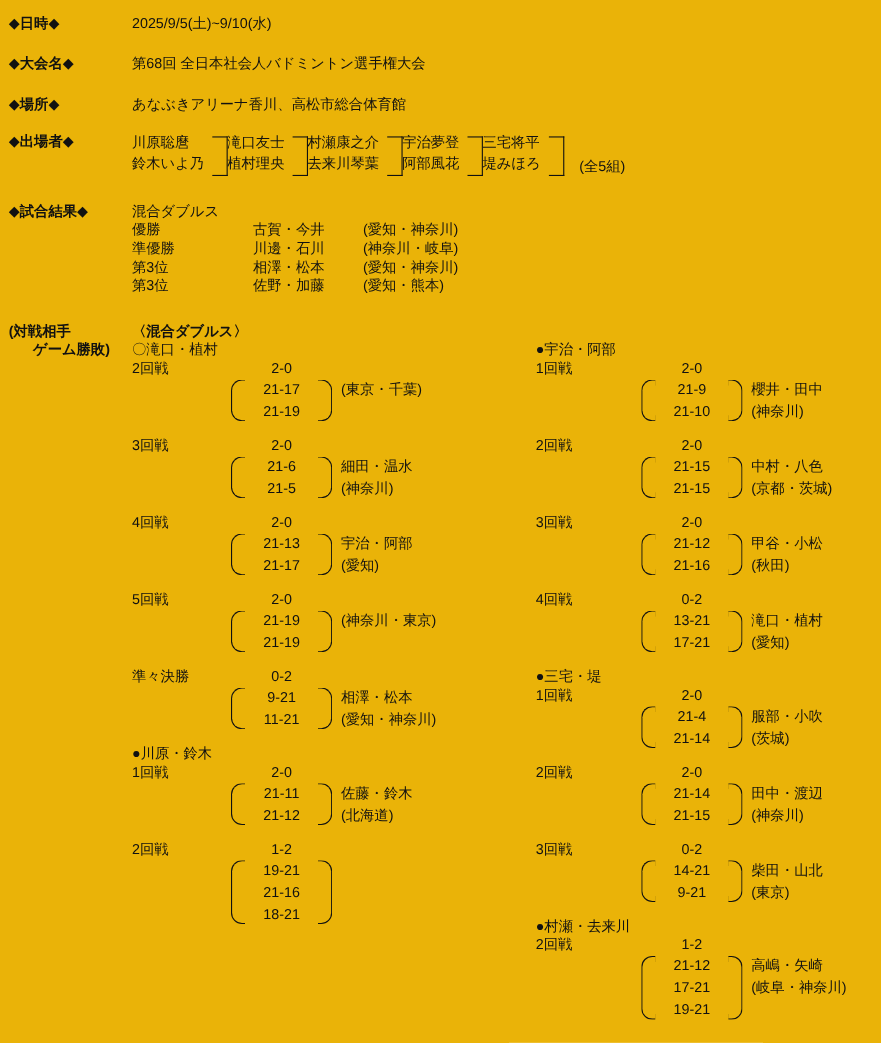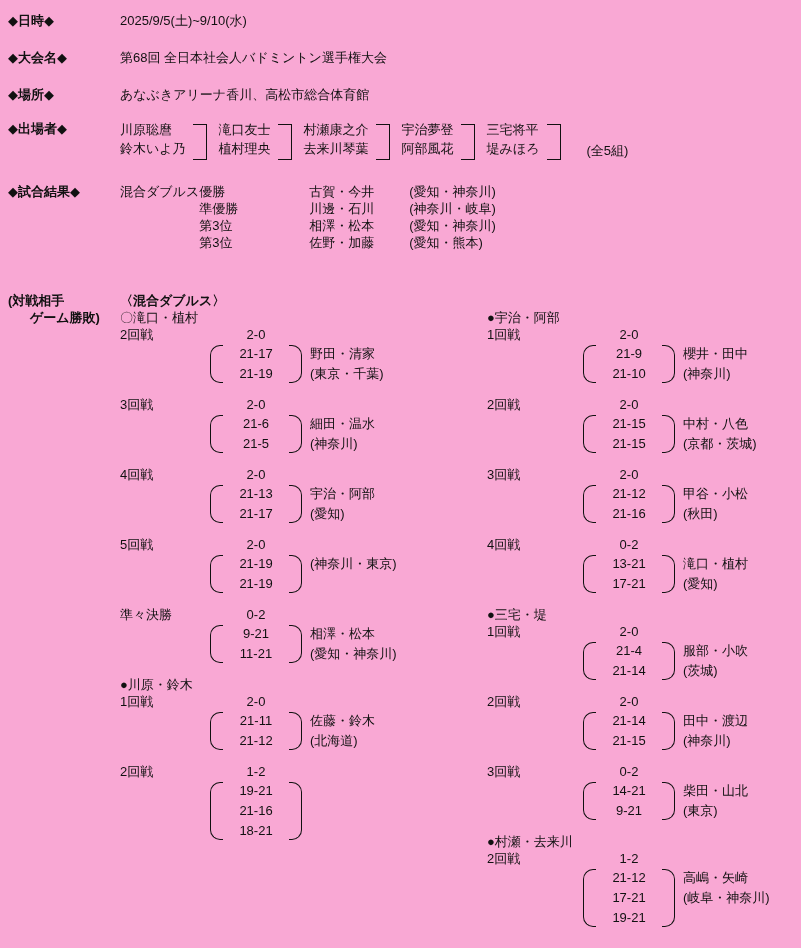--- a/index.html
+++ b/index.html
@@ -5,40 +5,40 @@
   html,body{margin:0;padding:0;}
   body{
     background:#fff;
     font-family:"Liberation Sans","DejaVu Sans",sans-serif;
     font-size:13px;
     color:#111;
   }
   .page{
     position:relative;
     width:801px;height:948px;
-    background:#f9a8d4;
+    background:#eab308;
     overflow:hidden;
   }
   .sec{position:absolute;left:8px;display:flex;}
   .lbl{font-weight:bold;width:112px;flex:0 0 112px;line-height:17px;white-space:nowrap;}
   .val{line-height:17px;white-space:nowrap;}
 
   
-  .pairs{display:flex;align-items:flex-end;gap:12px;}
+  .pairs{display:flex;align-items:flex-end;gap:0;}
   .pair{display:flex;}
   .pair .names{display:flex;flex-direction:column;}
   .pair .names div{line-height:19px;white-space:nowrap;}
   .pair-bracket{
     width:13px;height:34px;margin:4px 0 0 7px;
     border-top:1.5px solid #111;border-right:1.5px solid #111;border-bottom:1.5px solid #111;
   }
   .total{align-self:flex-end;line-height:19px;margin-left:14px;white-space:nowrap;}
 
   
-  .res-rows{display:flex;}
+  .res-rows{display:flex;flex-direction:column;}
   .res-cat{line-height:17px;}
   .res-row{display:flex;line-height:17px;}
   .res-rank{width:110px;flex:0 0 110px;}
   .res-pair{width:100px;flex:0 0 100px;}
   .res-pref{white-space:nowrap;}
 
   
   .m-label{position:absolute;left:8px;top:292px;font-weight:bold;line-height:17px;}
   .m-label .l2{padding-left:22px;}
   .m-cat{position:absolute;left:120px;top:292px;font-weight:bold;line-height:17px;}
@@ -164,21 +164,20 @@
       <div class="match">
         <div class="g-round">2回戦</div>
         <div class="g-result">2-0</div>
         <div class="g-lp"></div>
         <div class="g-scores">
           <div>21-17</div>
           <div>21-19</div>
         </div>
         <div class="g-rp"></div>
         <div class="g-opp">
-          <div>野田・清家</div>
           <div>(東京・千葉)</div>
         </div>
       </div>
       <div class="match">
         <div class="g-round">3回戦</div>
         <div class="g-result">2-0</div>
         <div class="g-lp"></div>
         <div class="g-scores">
           <div>21-6</div>
           <div>21-5</div>

